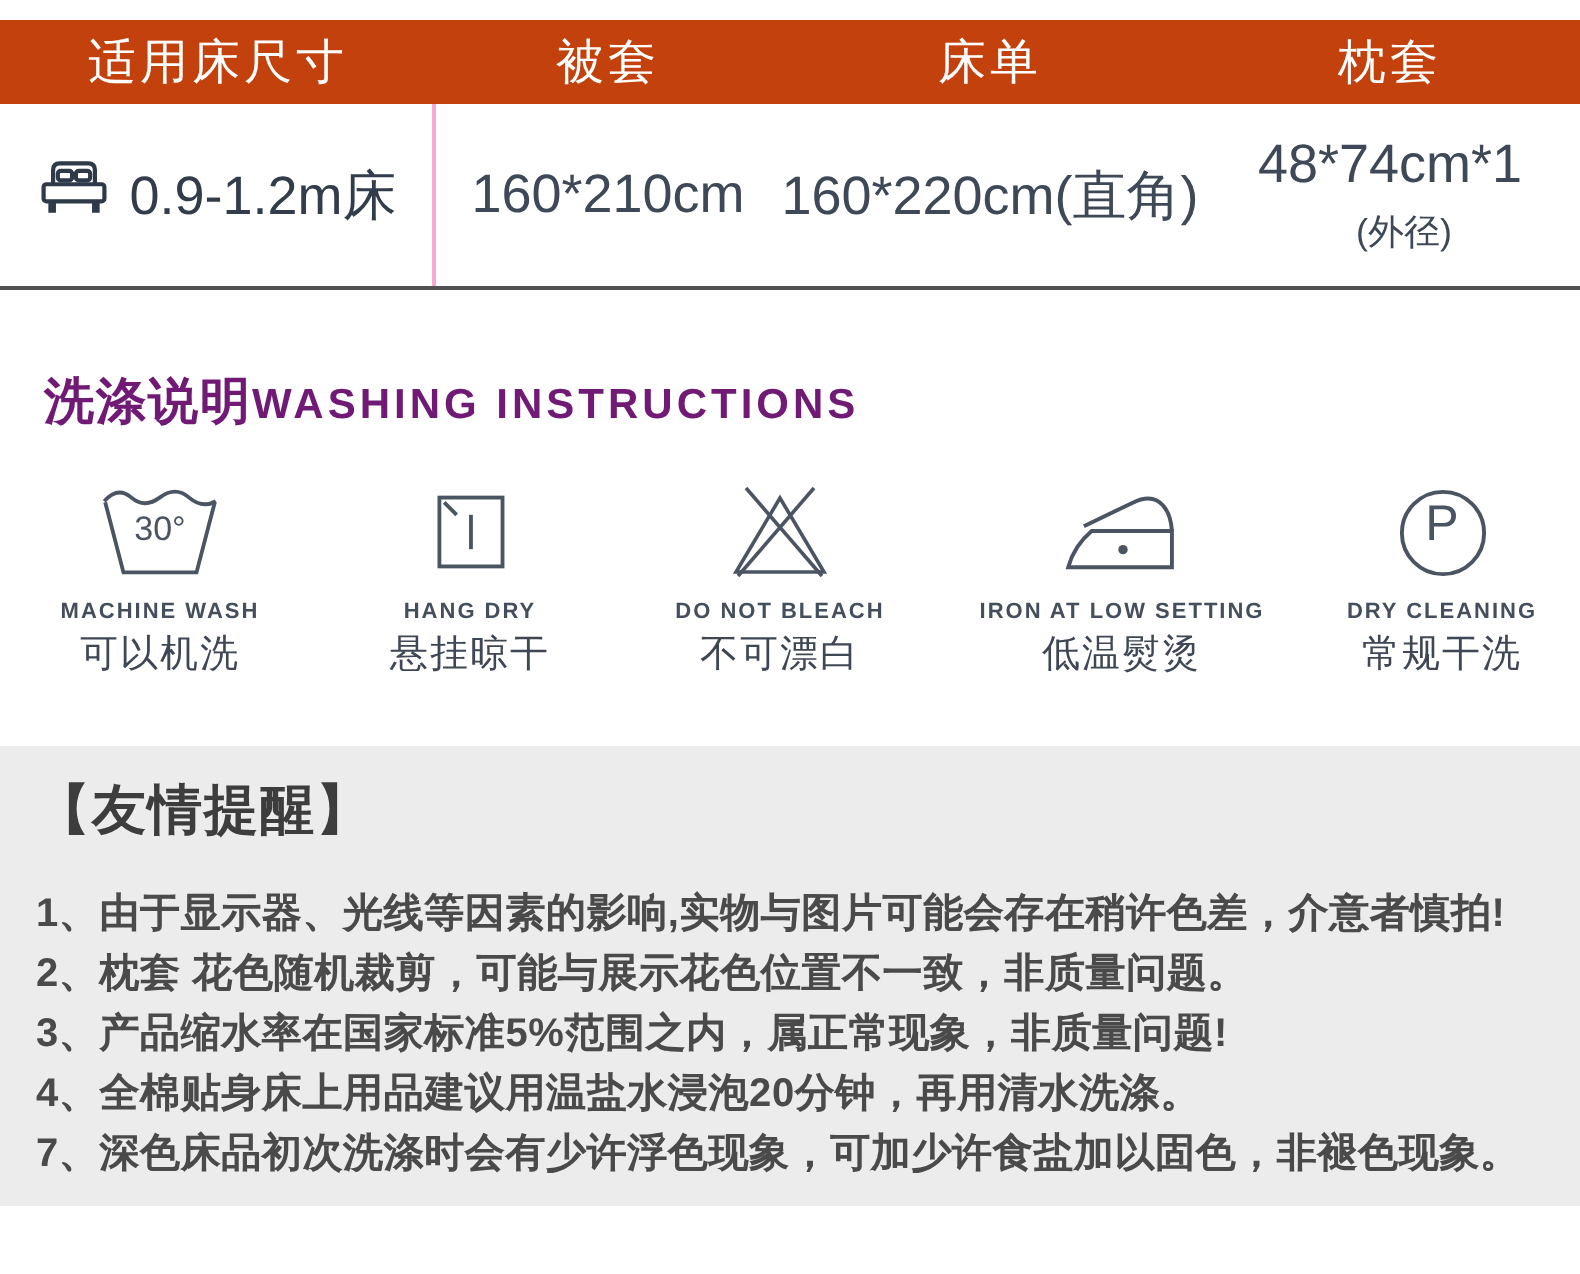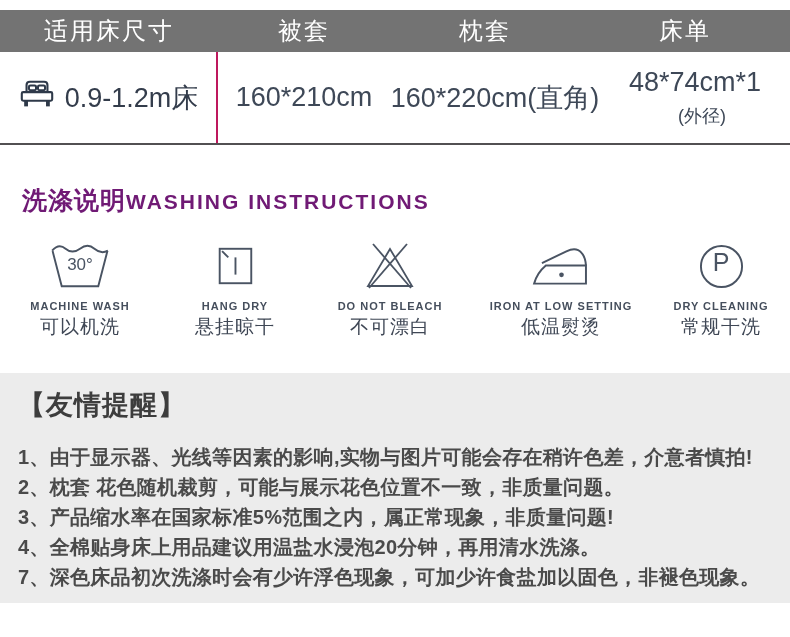--- a/index.html
+++ b/index.html
@@ -12,21 +12,21 @@
     background: #ffffff;
     overflow: hidden;
     margin: 0 auto;
   }
 
   
   .spec-header {
     position: absolute;
     top: 10px; left: 0;
     width: 790px; height: 42px;
-    background: #737373;
+    background: #c2410c;
     display: flex;
     align-items: center;
   }
   .spec-header .cell {
     color: #ffffff;
     font-size: 24px;
     font-weight: 500;
     letter-spacing: 2px;
     text-align: center;
   }
@@ -42,21 +42,21 @@
     display: flex;
     align-items: center;
     color: #3e4857;
   }
   .spec-row .cell { text-align: center; }
   .bed-cell {
     display: flex;
     align-items: center;
     justify-content: center;
     gap: 9px;
-    border-right: 2px solid #be185d;
+    border-right: 2px solid #f9a8d4;
     height: 91px;
     font-size: 27px;
     color: #333c4b;
   }
   .val { font-size: 27px; font-weight: 400; }
   .pillow-cell { line-height: 1.1; }
   .pillow-sub { font-size: 18px; margin-top: 10px; padding-left: 14px; }
   .spec-bottom-line {
     position: absolute;
     top: 143px; left: 0;
@@ -151,22 +151,22 @@
   }
 </style>
 </head>
 <body>
 
 <div class="page">
 
   <div class="spec-header">
     <div class="cell c1">适用床尺寸</div>
     <div class="cell c2">被套</div>
+    <div class="cell c3">床单</div>
     <div class="cell c4">枕套</div>
-    <div class="cell c3">床单</div>
   </div>
 
   <div class="spec-row">
     <div class="cell c1 bed-cell">
       <span>
         <svg width="38" height="31" viewBox="0 0 40 32" stroke-width="2.2" stroke="#2e3949" fill="none">
           <path d="M9 14 L9 6 Q9 2.5 12.5 2.5 L27.5 2.5 Q31 2.5 31 6 L31 14"></path>
           <rect x="11.5" y="6.5" width="7.5" height="5" rx="1.5"></rect>
           <rect x="21" y="6.5" width="7.5" height="5" rx="1.5"></rect>
           <rect x="4" y="13.5" width="32" height="9" rx="1.5"></rect>

